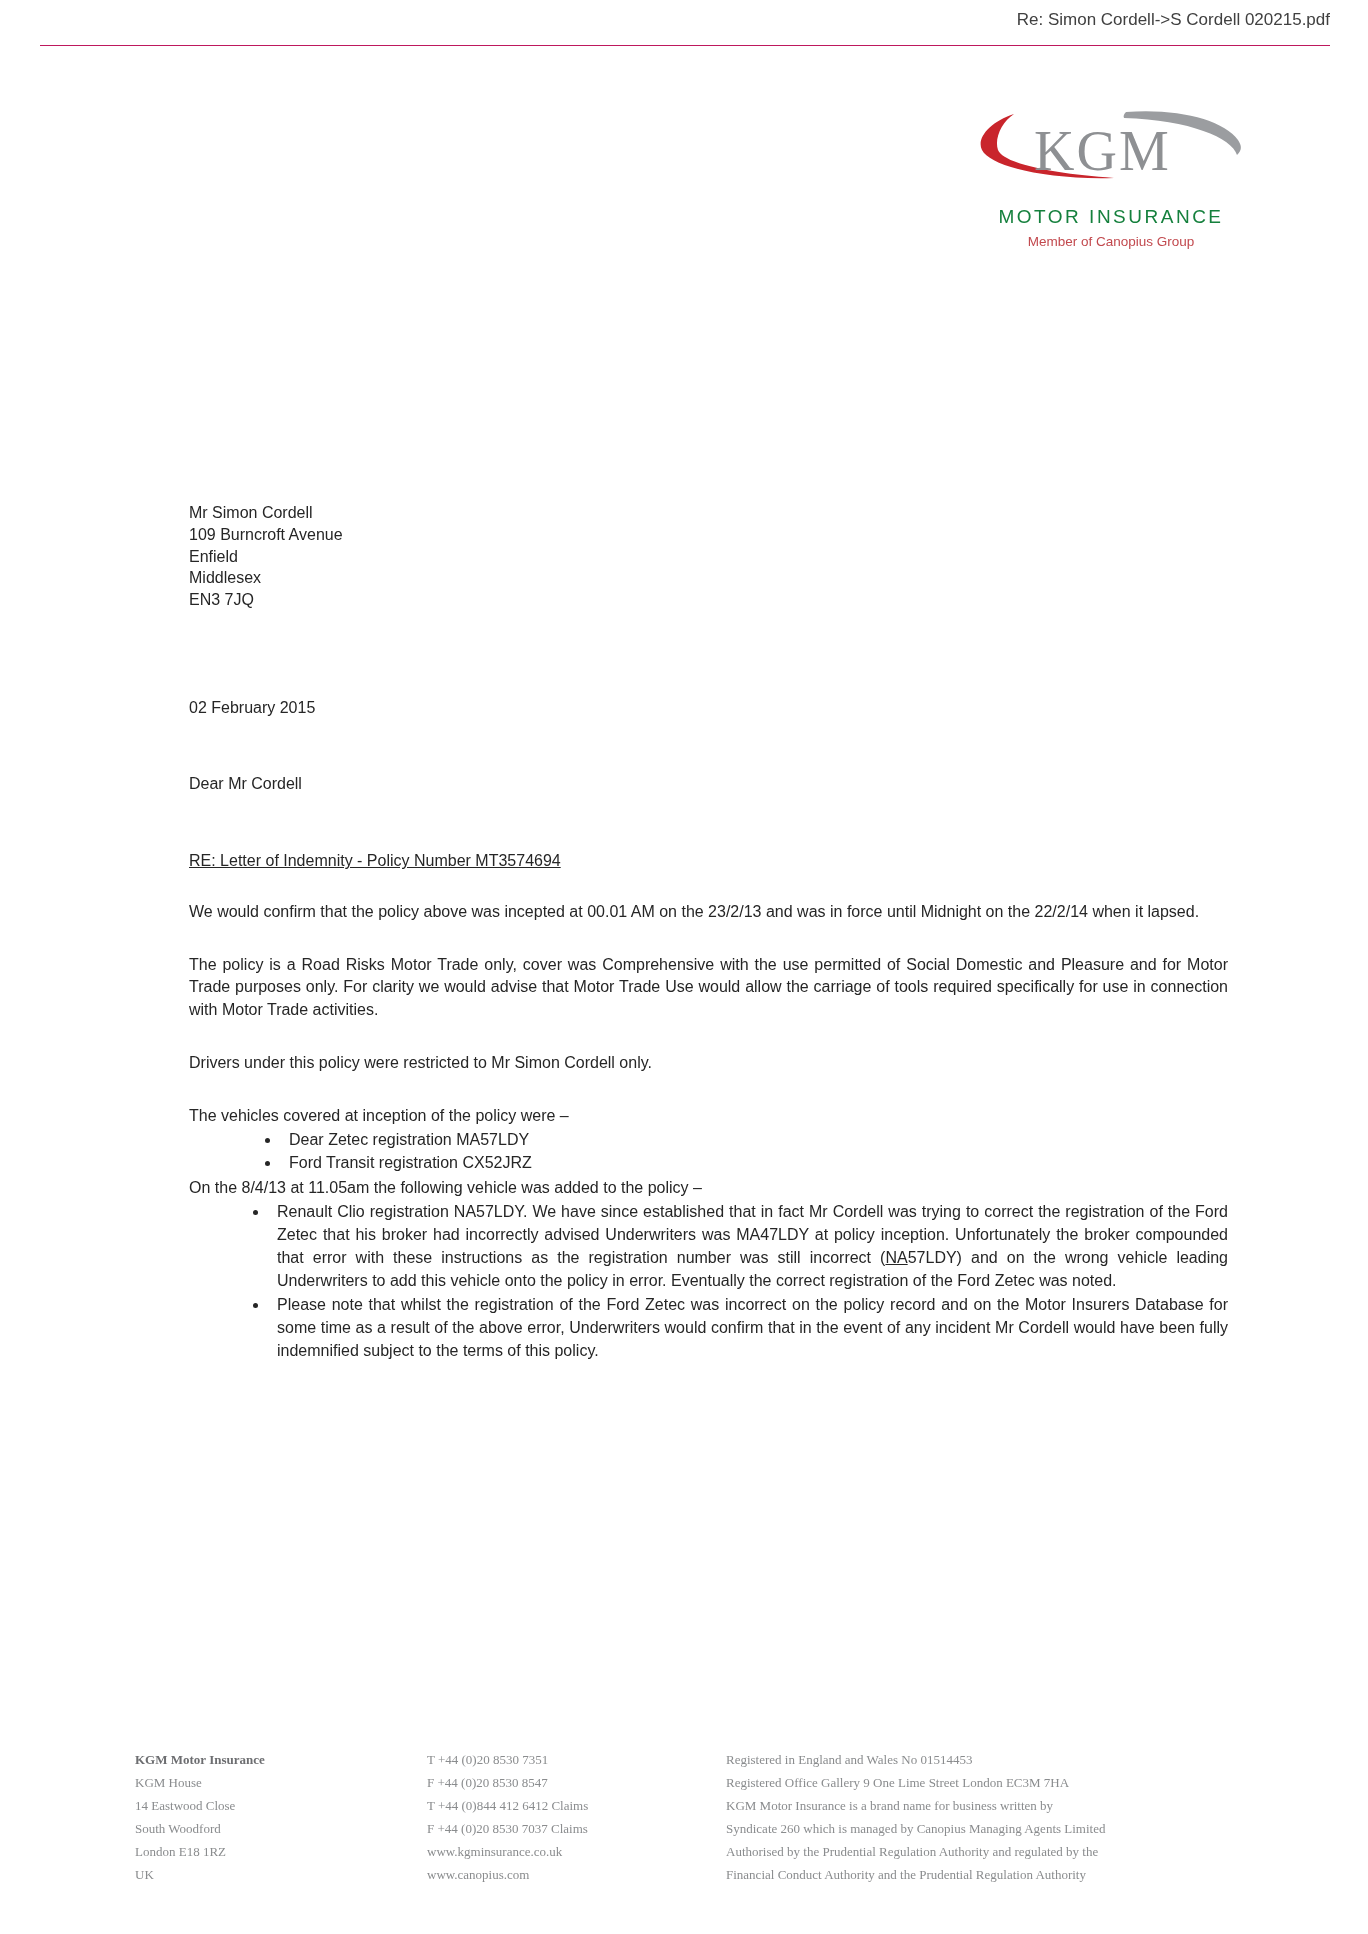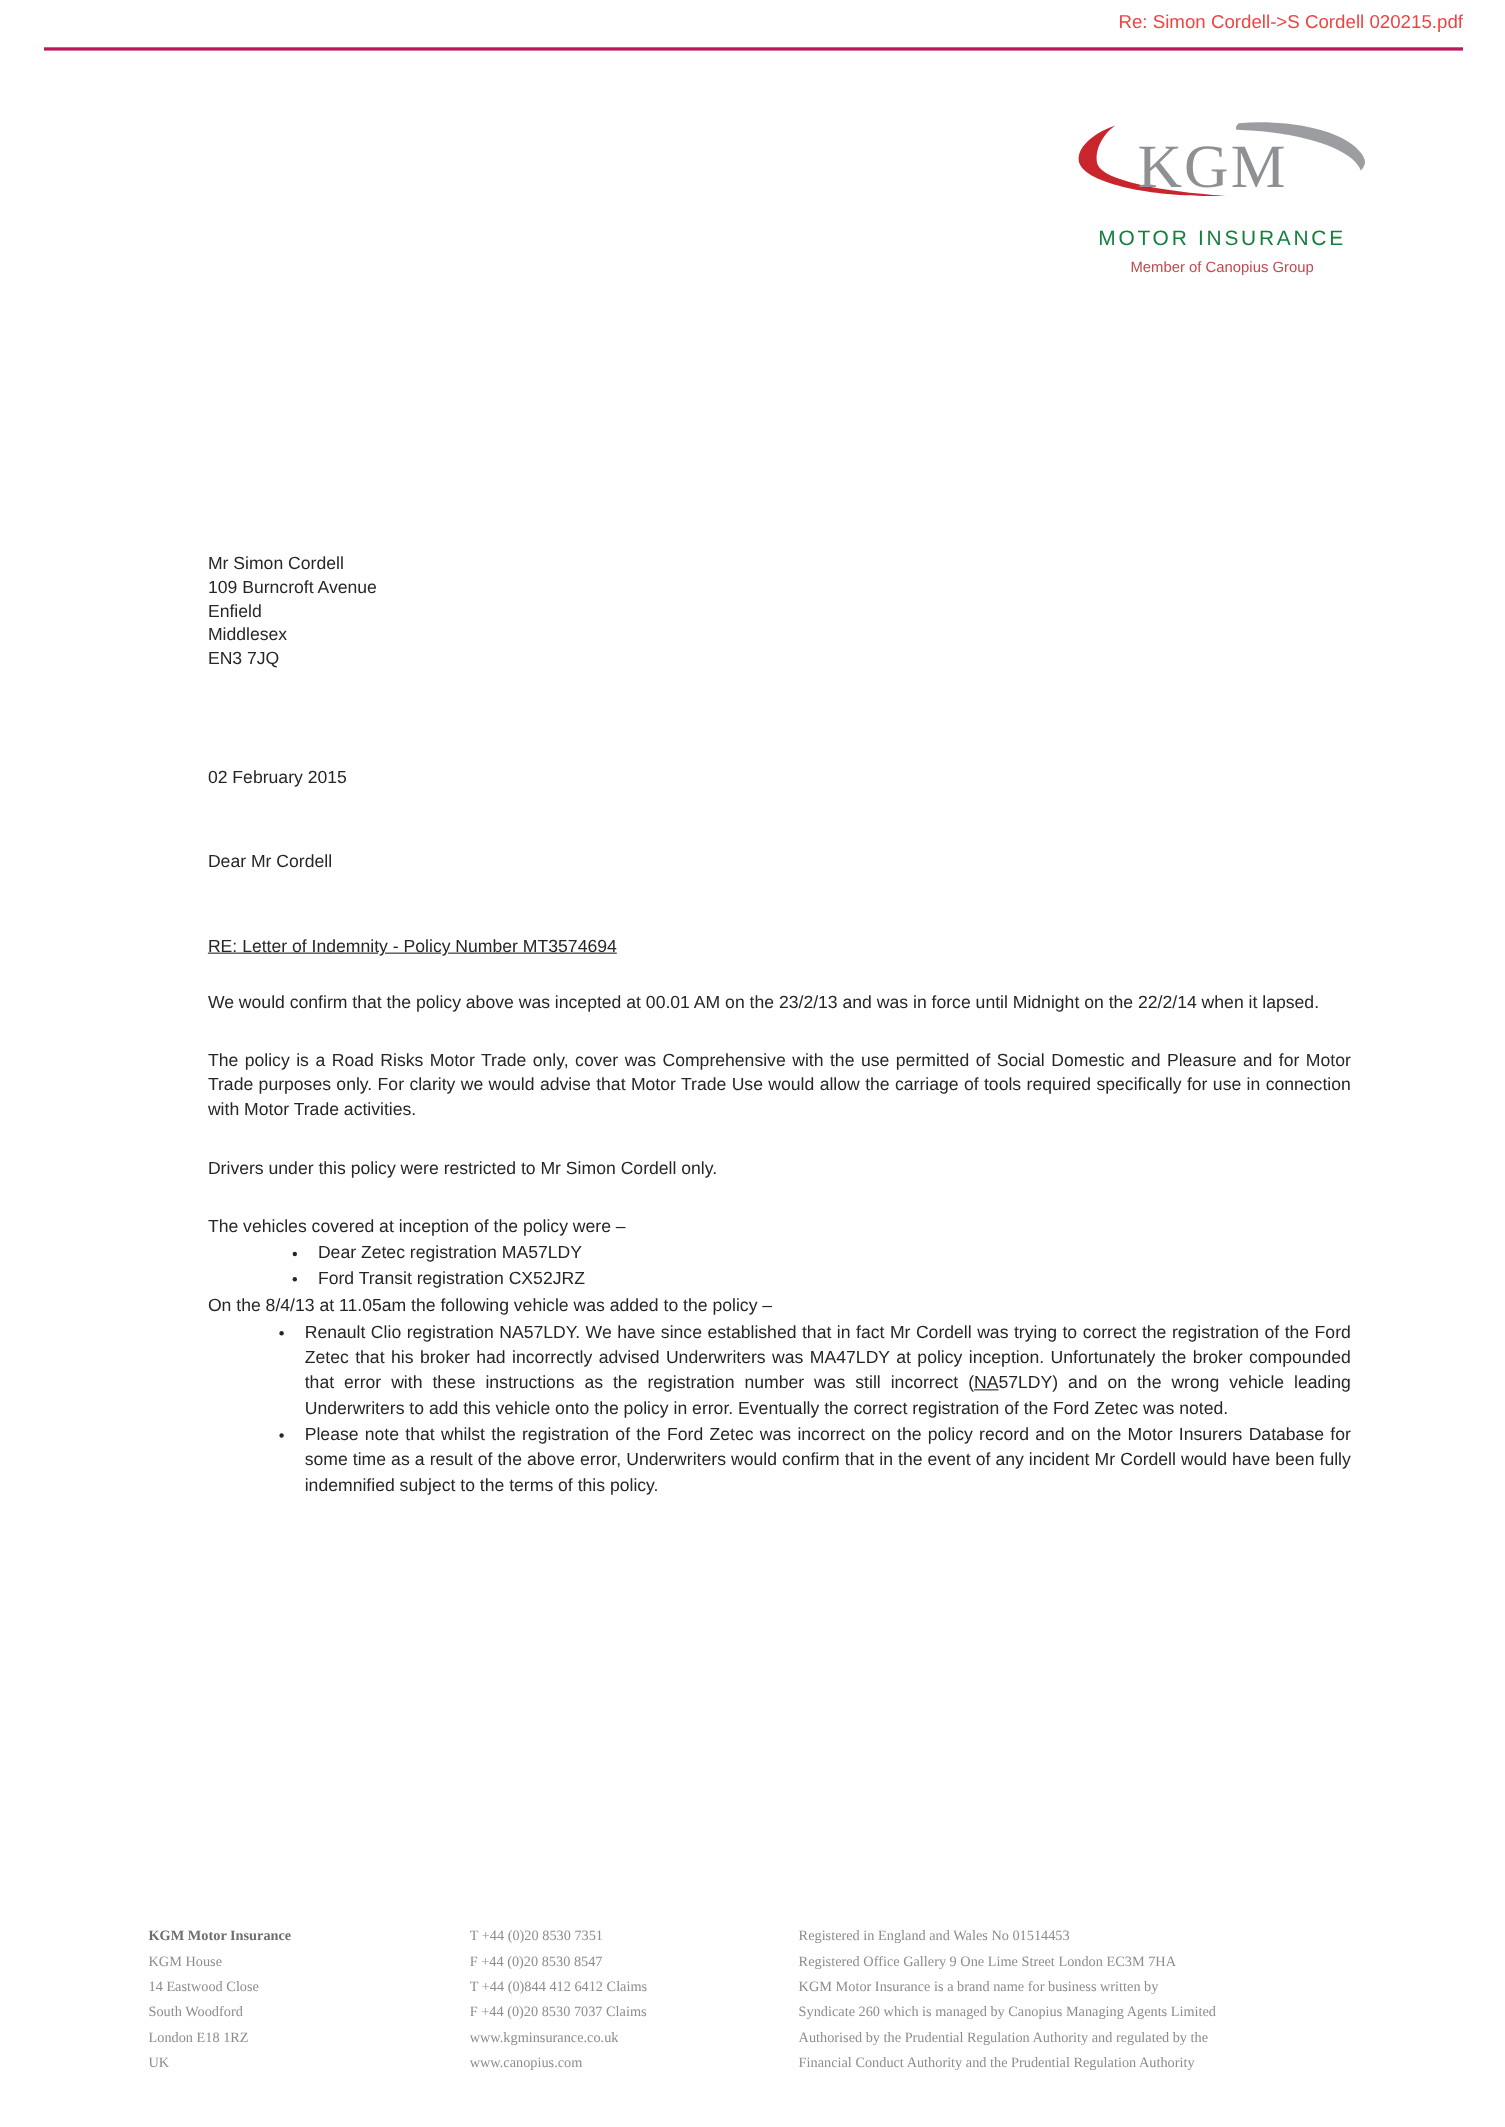--- a/index.html
+++ b/index.html
@@ -12,24 +12,24 @@
     font-family: "Liberation Sans", sans-serif;
     color: #262626;
     overflow: hidden;
   }
 
   
   .file-header {
     position: absolute;
     top: 0; left: 40px; right: 38px;
     height: 46px;
-    border-bottom: 3px solid #be185d;
+    border-bottom: 1px solid #be185d;
     text-align: right;
     font-size: 17px;
-    color: #ef4444;
+    color: #404040;
     padding-top: 10px;
   }
 
   
   .logo {
     position: absolute;
     top: 108px;
     right: 120px;
     width: 274px;
     text-align: center;

